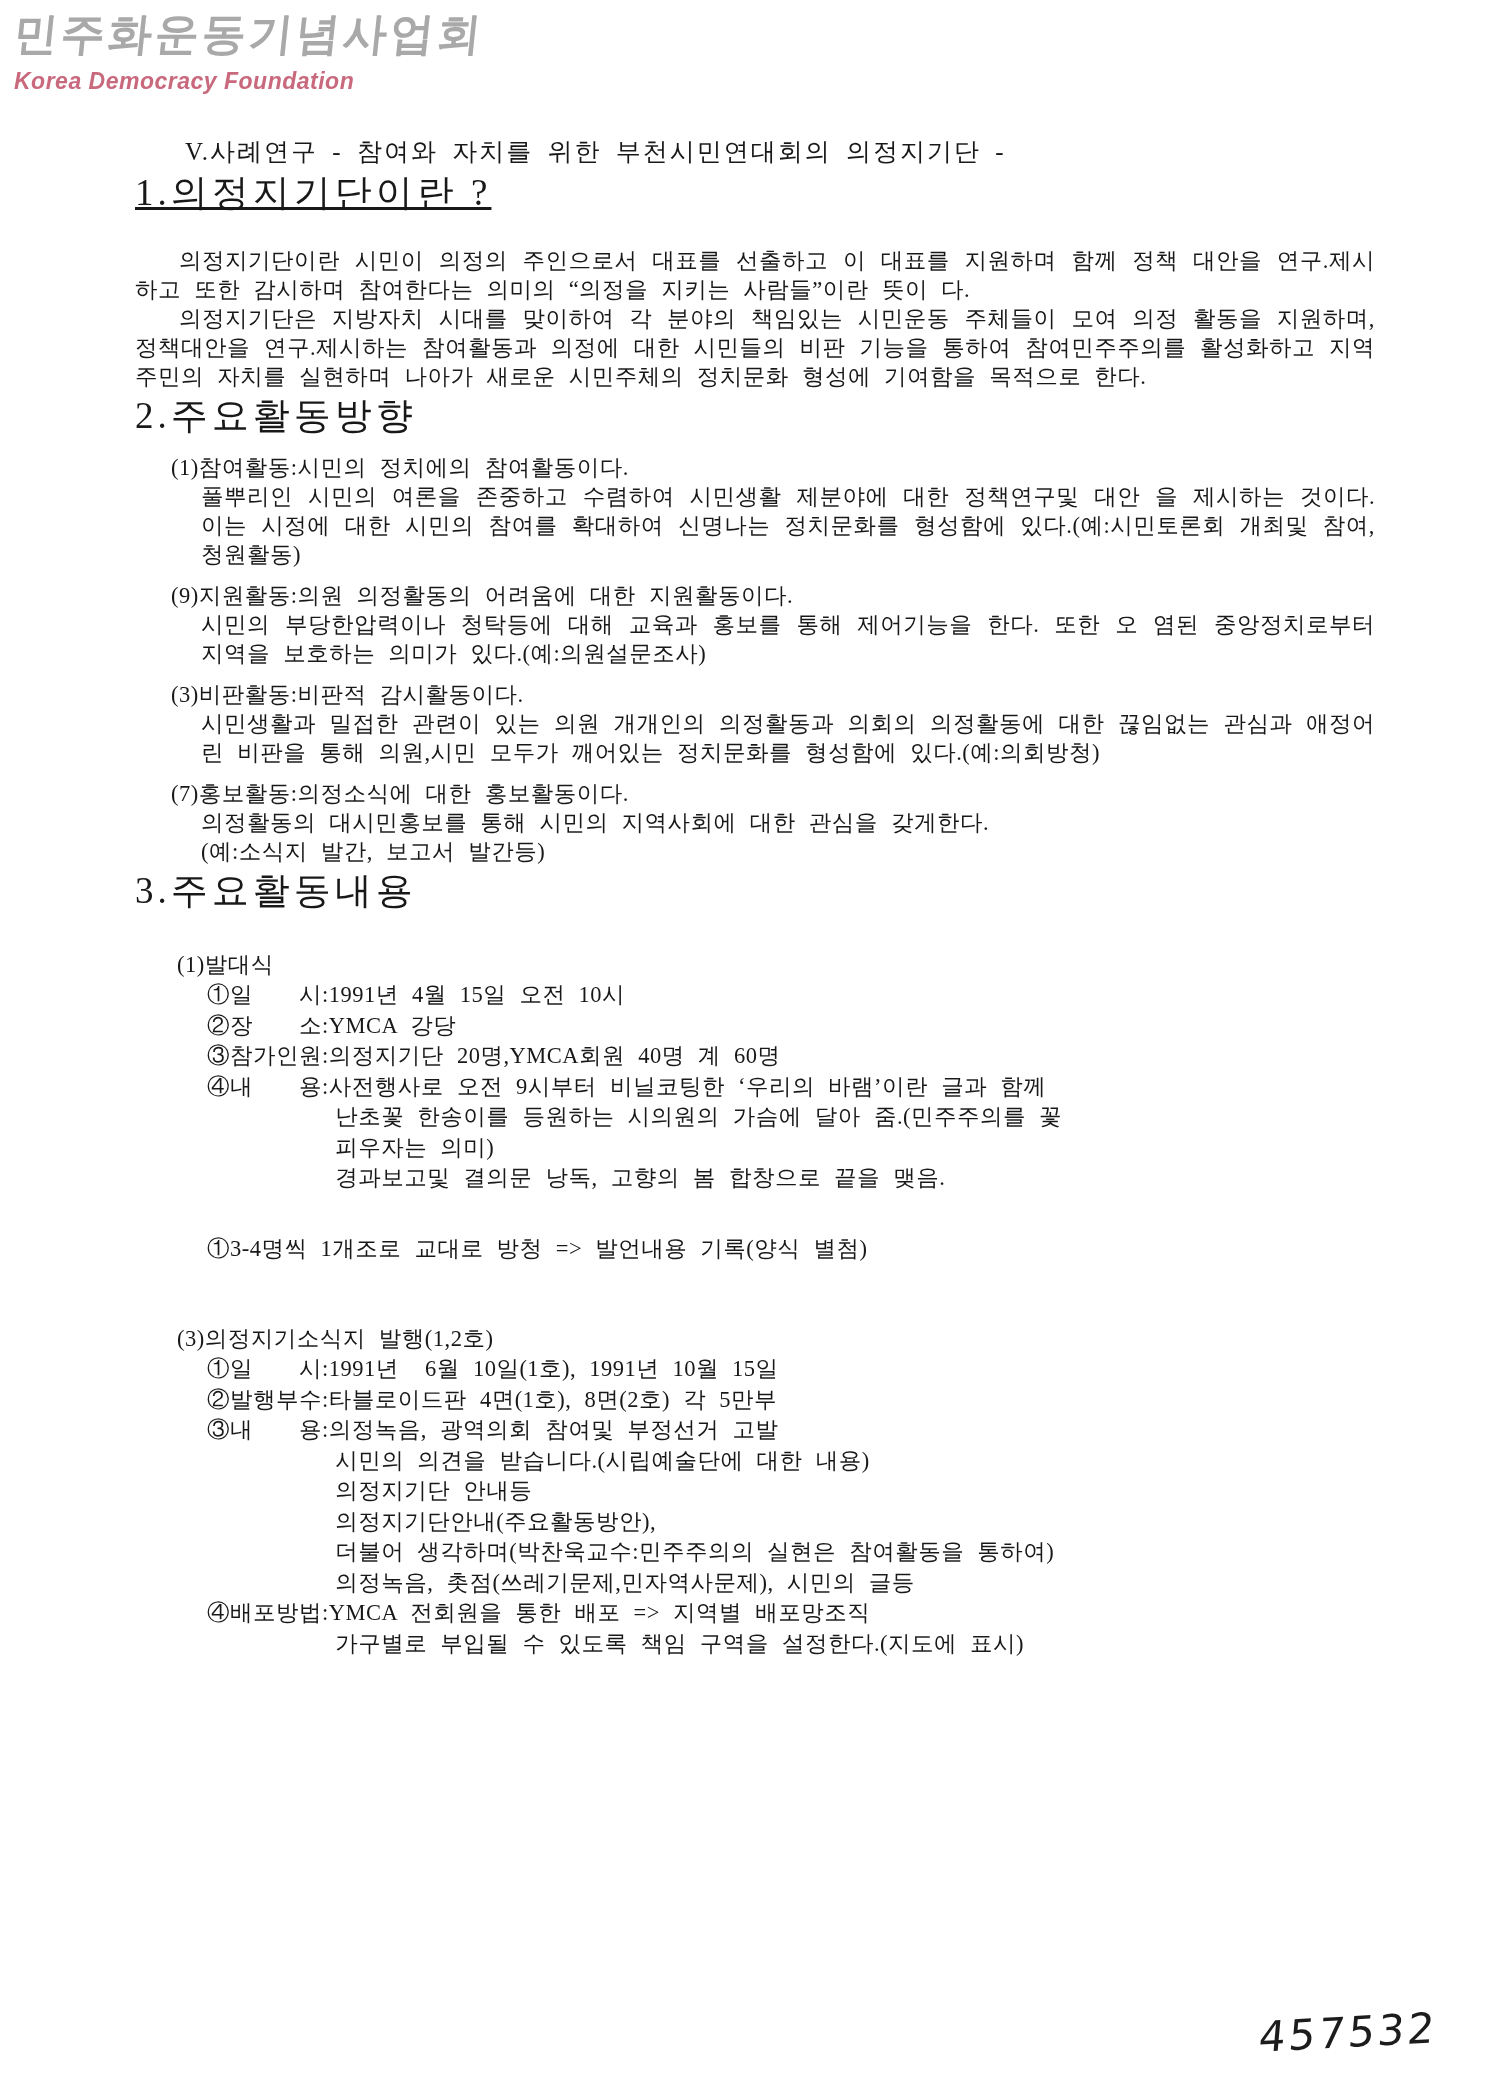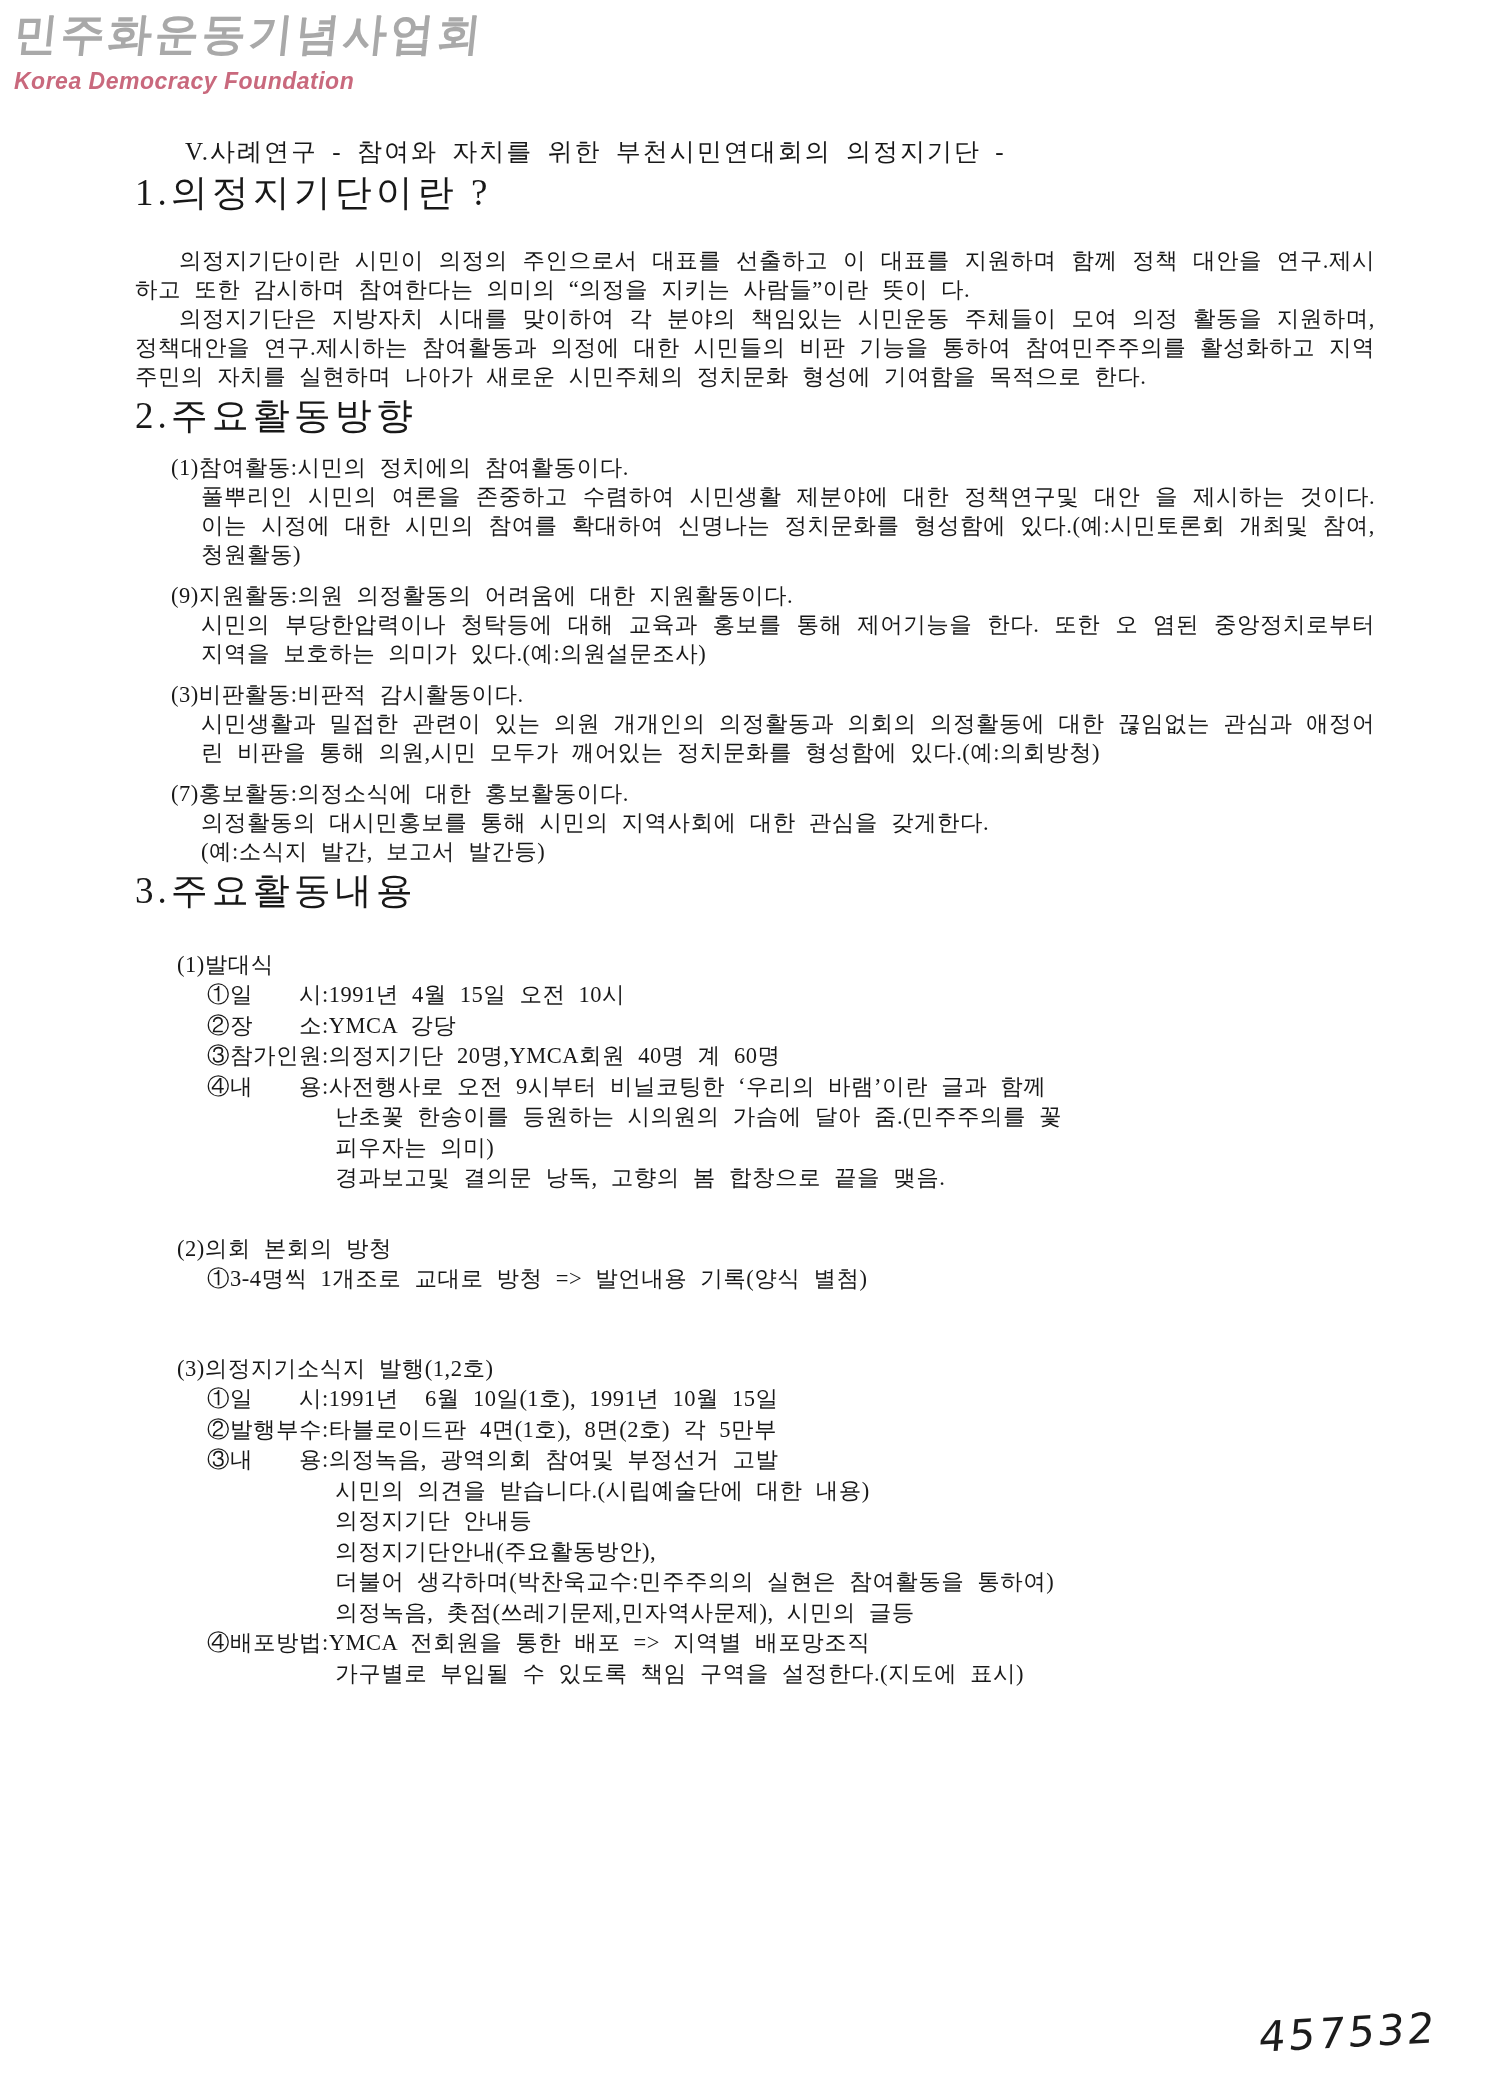--- a/index.html
+++ b/index.html
@@ -49,21 +49,21 @@
     word-spacing: 6px;
     white-space: nowrap;
   }
   h2.sec {
     font-size: 37px;
     font-weight: 500;
     letter-spacing: 4px;
     margin: 0;
     white-space: nowrap;
   }
-  .sec1-h { margin-top: 48px; }
+  .sec1-h { margin-top: 48px; text-decoration: underline; }
   .sec2-h { margin-top: 52px; }
   .sec3-h { margin-top: 58px; margin-left: 10px; }
   .para {
     font-size: 22.5px;
     line-height: 29px;
     text-align: justify;
     word-spacing: 7px;
     letter-spacing: 0.5px;
     margin: 0;
   }
@@ -173,21 +173,20 @@
     <div class="grp-lines">①일　　시:1991년 4월 15일 오전 10시
 ②장　　소:YMCA 강당
 ③참가인원:의정지기단 20명,YMCA회원 40명 계 60명
 ④내　　용:사전행사로 오전 9시부터 비닐코팅한 ‘우리의 바램’이란 글과 함께
 　　　　　 난초꽃 한송이를 등원하는 시의원의 가슴에 달아 줌.(민주주의를 꽃
 　　　　　 피우자는 의미)
 　　　　　 경과보고및 결의문 낭독, 고향의 봄 합창으로 끝을 맺음.</div>
   </div>
 
   <div class="grp g2">
-    <div class="grp-title">(2)의회 본회의 방청</div>
     <div class="grp-lines">①3-4명씩 1개조로 교대로 방청 =&gt; 발언내용 기록(양식 별첨)</div>
   </div>
 
   <div class="grp g3">
     <div class="grp-title">(3)의정지기소식지 발행(1,2호)</div>
     <div class="grp-lines">①일　　시:1991년  6월 10일(1호), 1991년 10월 15일
 ②발행부수:타블로이드판 4면(1호), 8면(2호) 각 5만부
 ③내　　용:의정녹음, 광역의회 참여및 부정선거 고발
 　　　　　 시민의 의견을 받습니다.(시립예술단에 대한 내용)
 　　　　　 의정지기단 안내등

